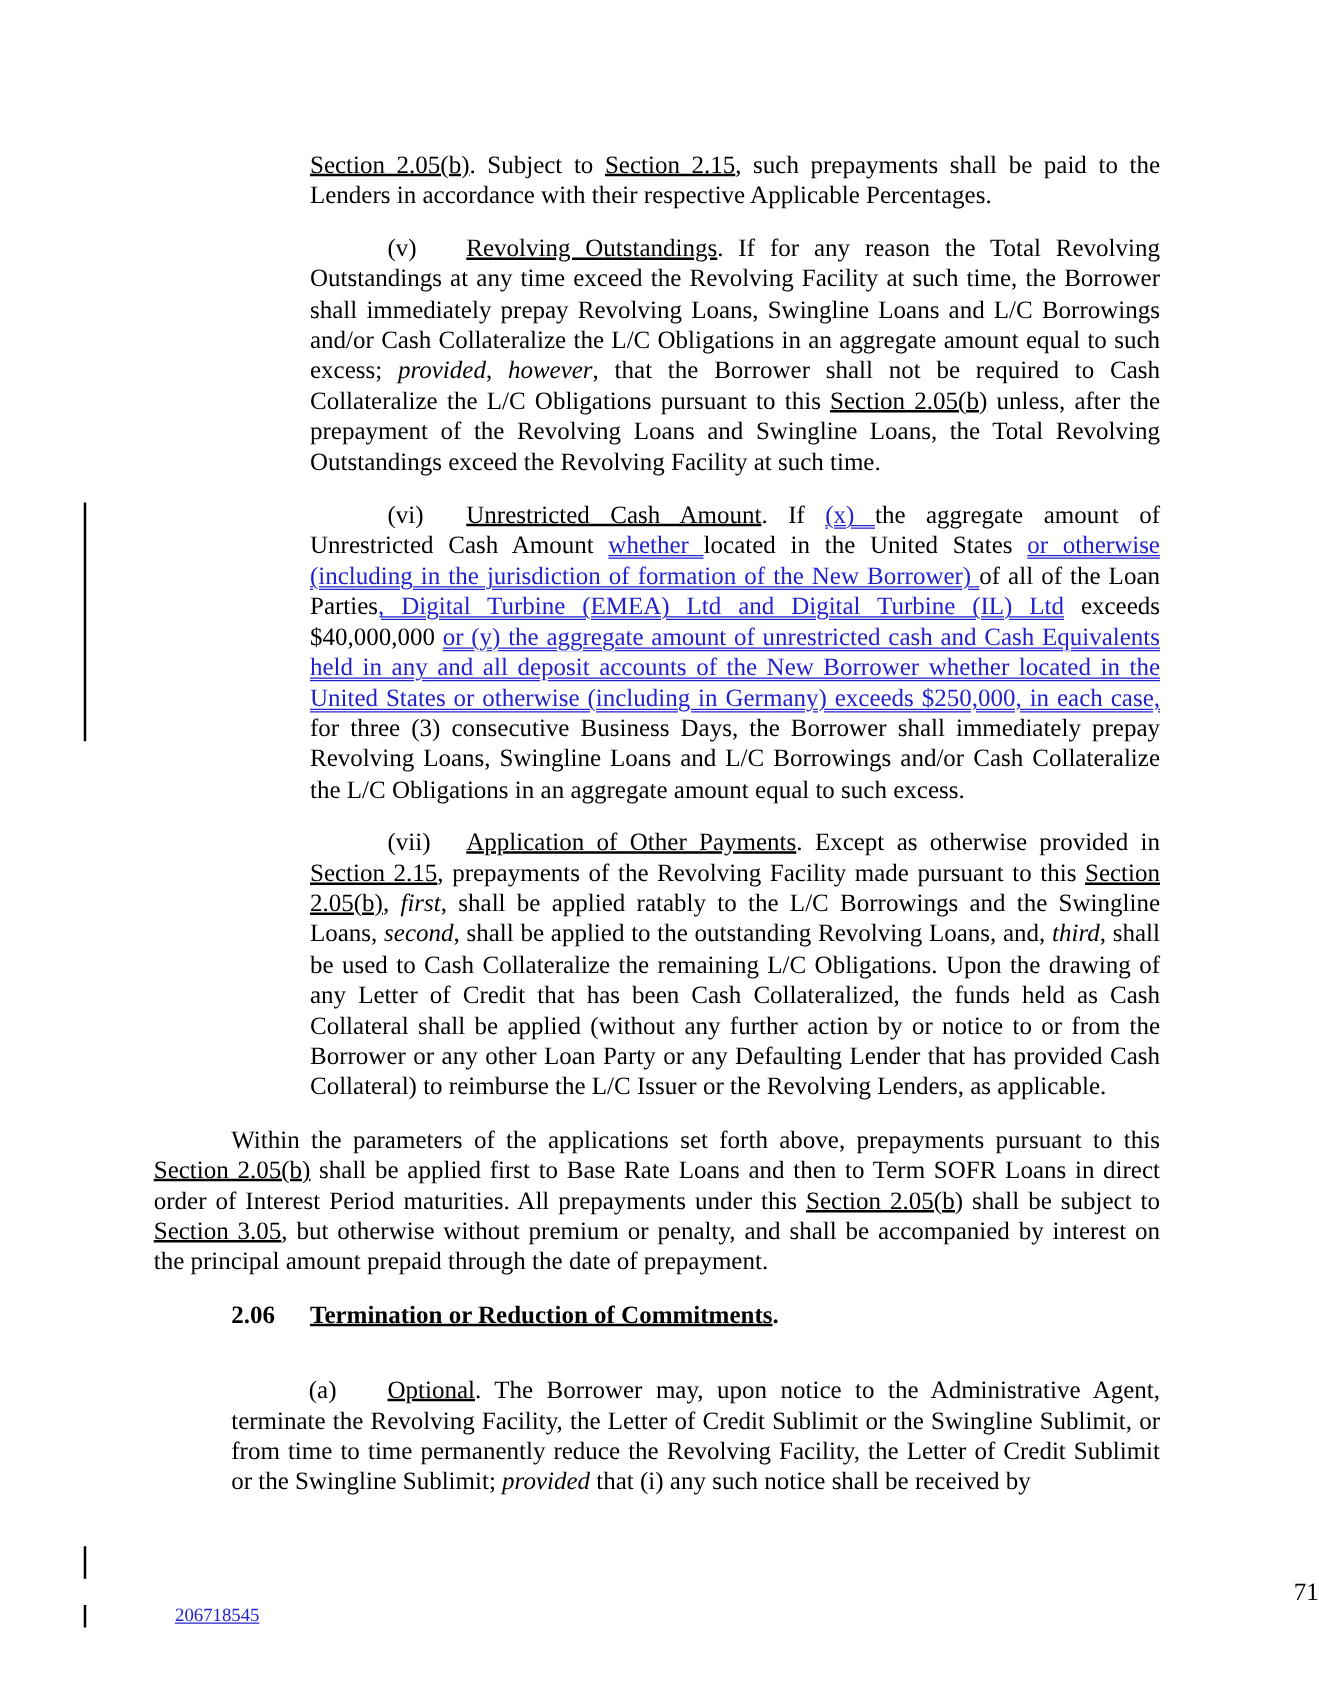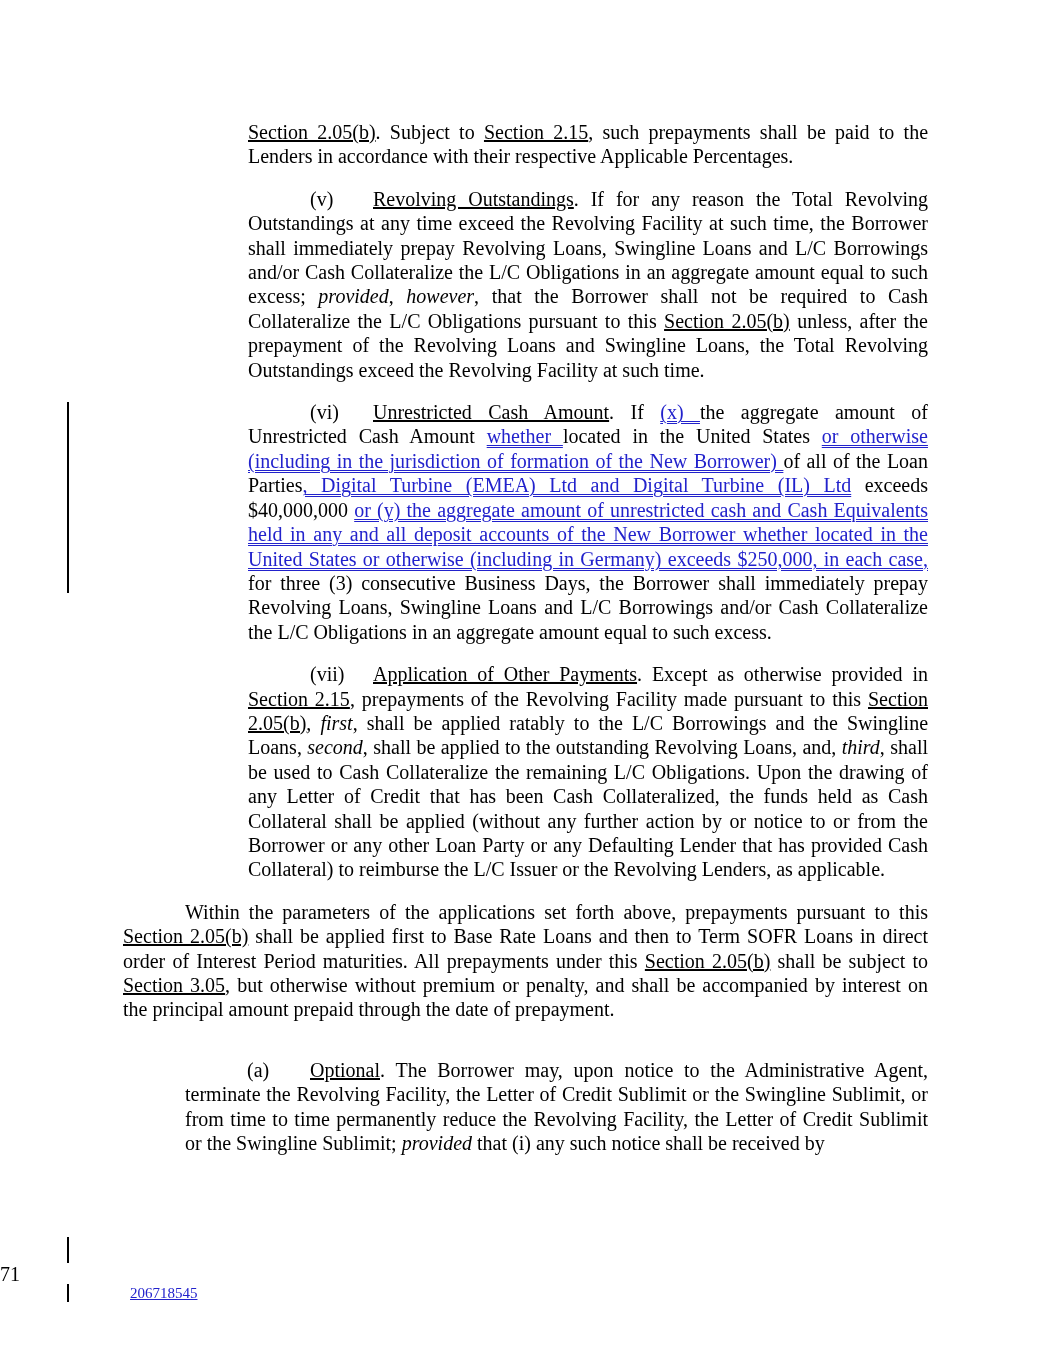--- a/index.html
+++ b/index.html
@@ -46,28 +46,28 @@
     background: #000000;
   }
   .bar-clause-vi { top: 402px; height: 191px; }
   .bar-footer-1  { top: 1237px; height: 26px; }
   .bar-footer-2  { top: 1284px; height: 18px; }
   .page-number {
     position: absolute;
     top: 1262px;
     left: 0;
     width: 1055px;
-    text-align: left;
+    text-align: right;
     font-size: 20px;
     line-height: 24px;
   }
   .doc-id {
     position: absolute;
     top: 1285px;
-    left: 130px;
+    left: 140px;
     font-size: 15px;
     line-height: 17px;
     color: var(--ins-color, #2222cc);
     text-decoration: underline;
     cursor: pointer;
   }
 </style>
 </head>
 <body>
 
@@ -81,20 +81,21 @@
     <p class="para indent2"><span class="seg-u">Section 2.05(b)</span><span>. Subject to </span><span class="seg-u">Section 2.15</span><span>, such prepayments shall be paid to the Lenders in accordance with their respective Applicable Percentages.</span></p>
 
     <p class="para indent2 firstline"><span class="seg-label">(v)</span><span class="seg-u">Revolving Outstandings</span><span>. If for any reason the Total Revolving Outstandings at any time exceed the Revolving Facility at such time, the Borrower shall immediately prepay Revolving Loans, Swingline Loans and L/C Borrowings and/or Cash Collateralize the L/C Obligations in an aggregate amount equal to such excess; </span><span class="seg-i">provided</span><span>, </span><span class="seg-i">however</span><span>, that the Borrower shall not be required to Cash Collateralize the L/C Obligations pursuant to this </span><span class="seg-u">Section 2.05(b)</span><span> unless, after the prepayment of the Revolving Loans and Swingline Loans, the Total Revolving Outstandings exceed the Revolving Facility at such time.</span></p>
 
     <p class="para indent2 firstline"><span class="seg-label">(vi)</span><span class="seg-u">Unrestricted Cash Amount</span><span>. If </span><span class="seg-ins">(x) </span><span>the aggregate amount of Unrestricted Cash Amount </span><span class="seg-ins">whether </span><span>located in the United States </span><span class="seg-ins">or otherwise (including in the jurisdiction of formation of the New Borrower) </span><span>of all of the Loan Parties</span><span class="seg-ins">, Digital Turbine (EMEA) Ltd and Digital Turbine (IL) Ltd</span><span> exceeds $40,000,000 </span><span class="seg-ins">or (y) the aggregate amount of unrestricted cash and Cash Equivalents held in any and all deposit accounts of the New Borrower whether located in the United States or otherwise (including in Germany) exceeds $250,000, in each case, </span><span>for three (3) consecutive Business Days, the Borrower shall immediately prepay Revolving Loans, Swingline Loans and L/C Borrowings and/or Cash Collateralize the L/C Obligations in an aggregate amount equal to such excess.</span></p>
 
     <p class="para indent2 firstline"><span class="seg-label">(vii)</span><span class="seg-u">Application of Other Payments</span><span>. Except as otherwise provided in </span><span class="seg-u">Section 2.15</span><span>, prepayments of the Revolving Facility made pursuant to this </span><span class="seg-u">Section 2.05(b)</span><span>, </span><span class="seg-iu">first</span><span>, shall be applied ratably to the L/C Borrowings and the Swingline Loans, </span><span class="seg-iu">second</span><span>, shall be applied to the outstanding Revolving Loans, and, </span><span class="seg-iu">third</span><span>, shall be used to Cash Collateralize the remaining L/C Obligations. Upon the drawing of any Letter of Credit that has been Cash Collateralized, the funds held as Cash Collateral shall be applied (without any further action by or notice to or from the Borrower or any other Loan Party or any Defaulting Lender that has provided Cash Collateral) to reimburse the L/C Issuer or the Revolving Lenders, as applicable.</span></p>
 
     <p class="para firstline"><span>Within the parameters of the applications set forth above, prepayments pursuant to this </span><span class="seg-u">Section 2.05(b)</span><span> shall be applied first to Base Rate Loans and then to Term SOFR Loans in direct order of Interest Period maturities. All prepayments under this </span><span class="seg-u">Section 2.05(b)</span><span> shall be subject to </span><span class="seg-u">Section 3.05</span><span>, but otherwise without premium or penalty, and shall be accompanied by interest on the principal amount prepaid through the date of prepayment.</span></p>
 
+    <p class="para heading"><span class="seg-label seg-b">2.06</span><span class="seg-bu">Termination or Reduction of Commitments</span><span class="seg-b">.</span></p>
 
     <p class="para indent1 firstline"><span class="seg-label">(a)</span><span class="seg-u">Optional</span><span>. The Borrower may, upon notice to the Administrative Agent, terminate the Revolving Facility, the Letter of Credit Sublimit or the Swingline Sublimit, or from time to time permanently reduce the Revolving Facility, the Letter of Credit Sublimit or the Swingline Sublimit; </span><span class="seg-i">provided</span><span> that (i) any such notice shall be received by</span></p>
   </main>
 
   <div class="page-number">71</div>
 
   <a class="doc-id">206718545</a>
 
 </div>
 

